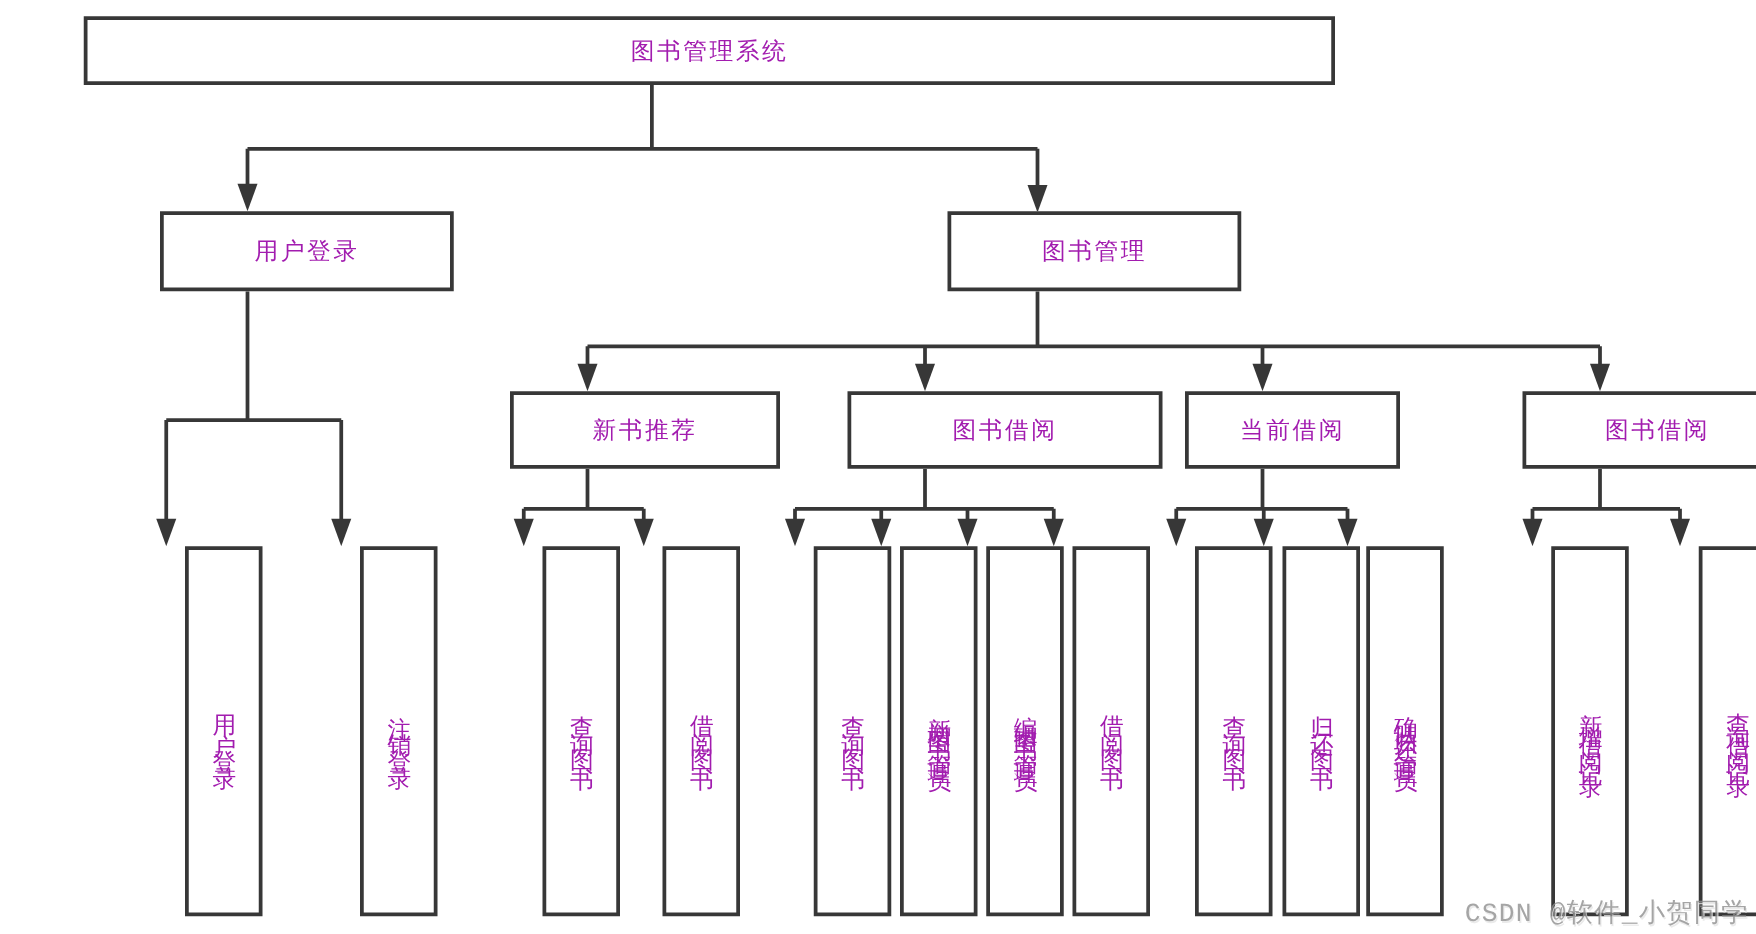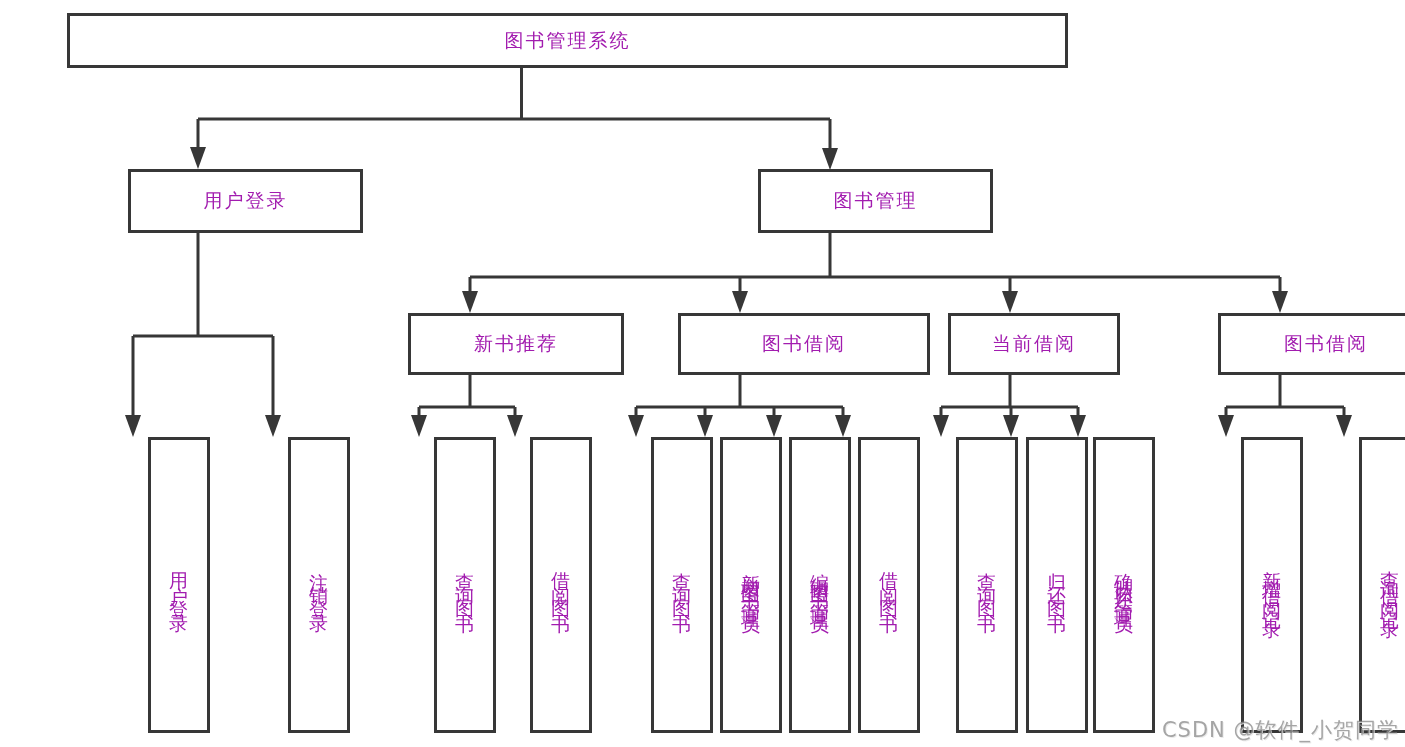--- a/index.html
+++ b/index.html
@@ -19,21 +19,21 @@
     font-size:19px;line-height:1;display:block;
   }
   .v4 span{letter-spacing:14px;}
   .v6 span{letter-spacing:10px;}
   .v10 span{letter-spacing:6px;}
   svg.wires{position:absolute;left:0;top:0;z-index:0;}
   .node{z-index:1;}
   .watermark{
     position:absolute;right:6px;bottom:3px;z-index:3;
     font-size:21px;letter-spacing:1px;color:#8f8f8f;opacity:.8;
-    text-shadow:1px 1px 0 #e6e6e6;white-space:nowrap;
+    text-shadow:1px 1px 0 #e6e6e6;white-space:nowrap;font-family:Liberation Mono, monospace;
   }
 </style>
 </head>
 <body>
 
 <div class="stage">
 
   <svg class="wires" width="1405" height="747" viewBox="0 0 1405 747" aria-hidden="true">
     <path fill="none" stroke="#373737" stroke-width="3" d="
       M521.5 68 V119 M198 119 H830 M198 119 V149 M830 119 V150

